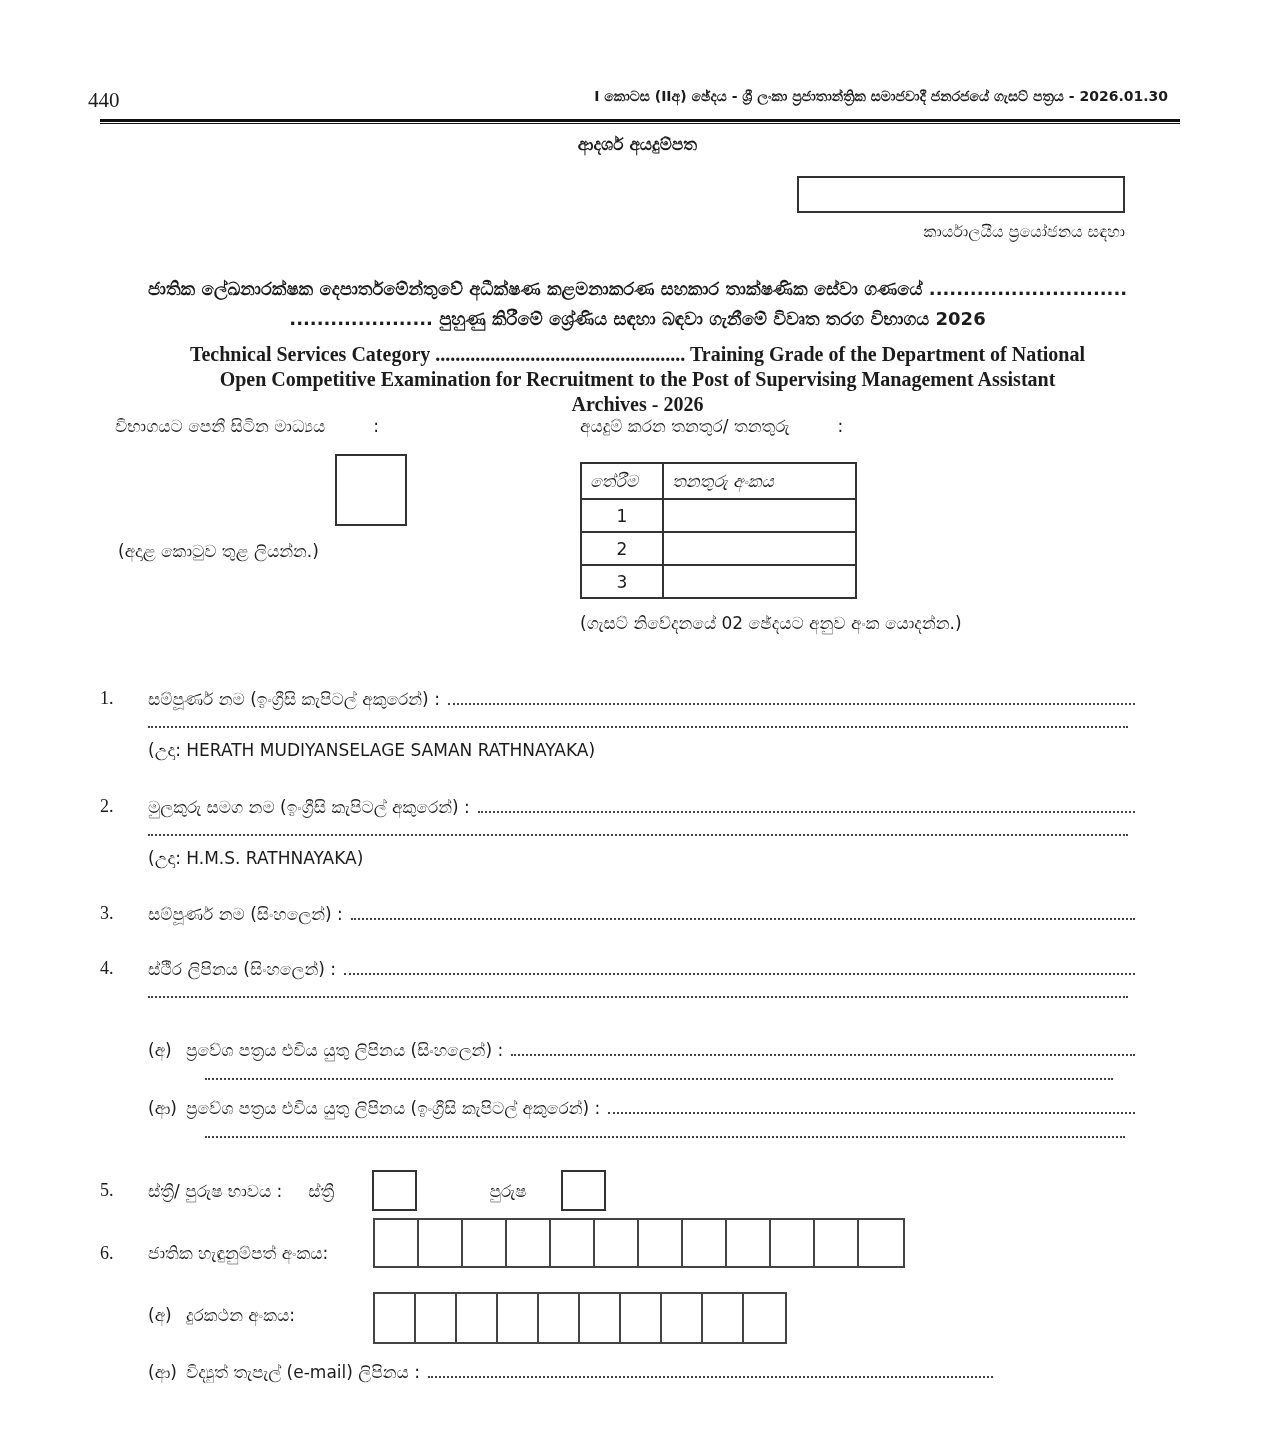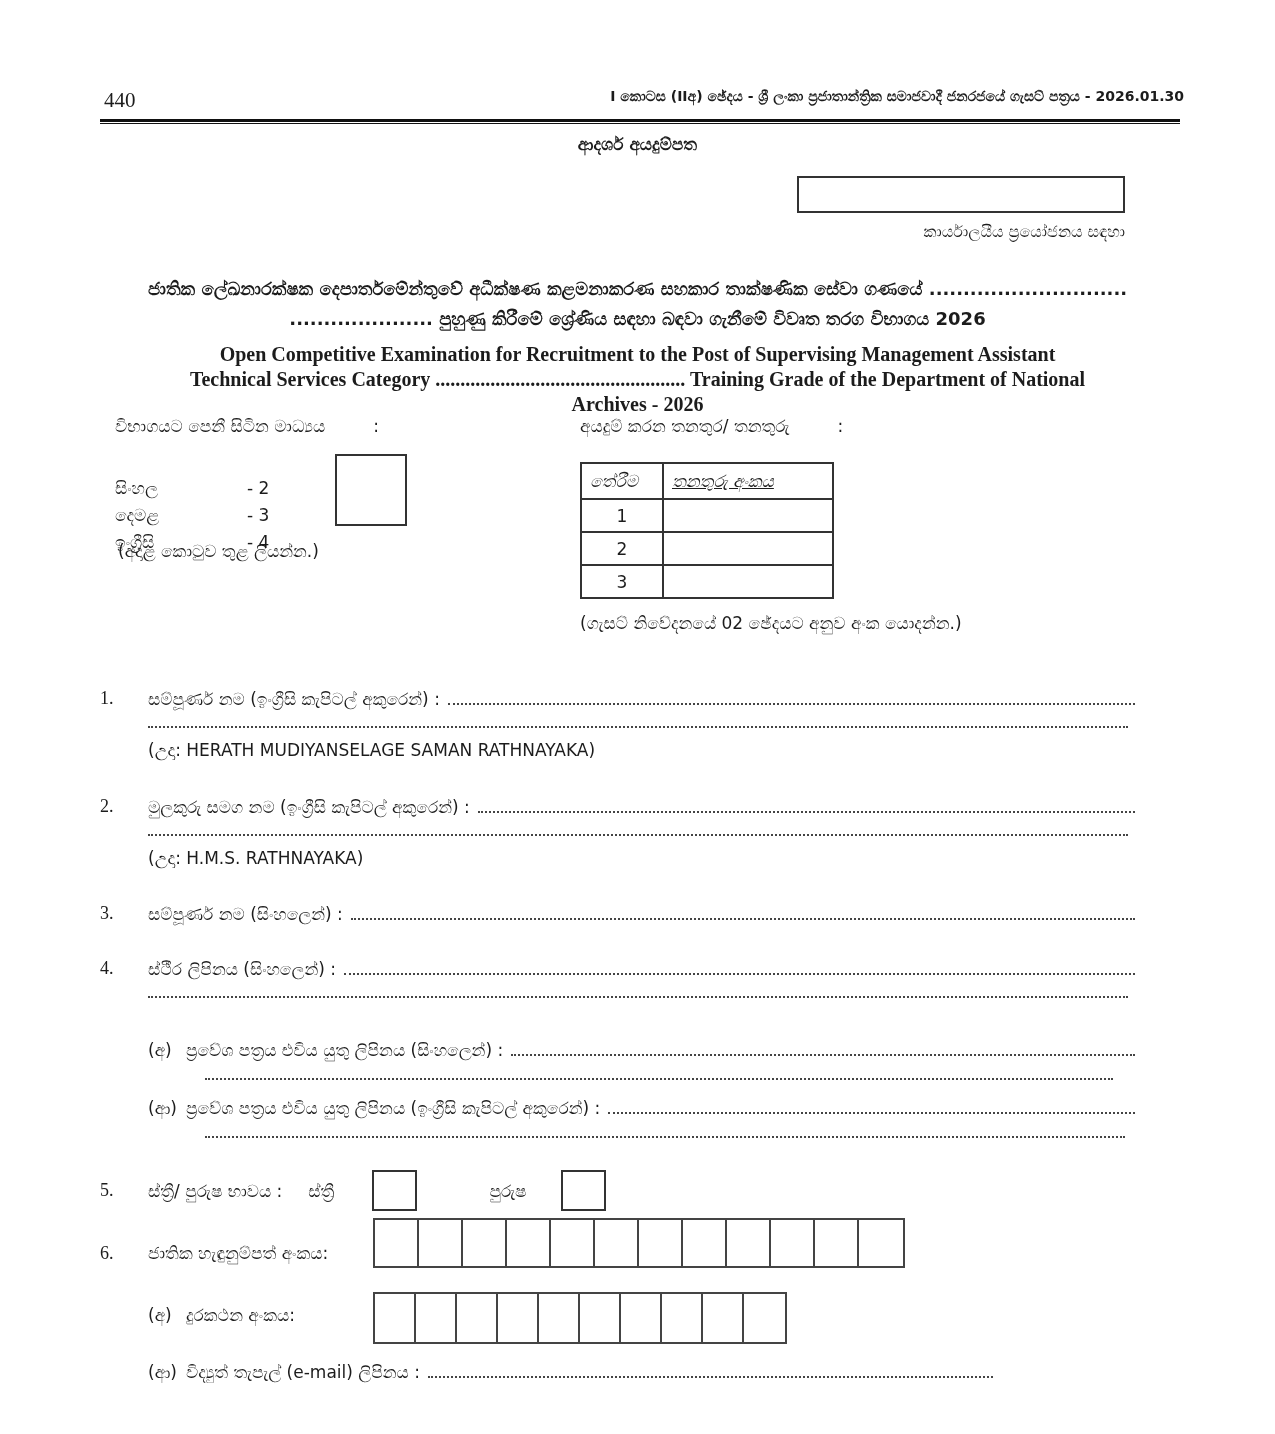--- a/index.html
+++ b/index.html
@@ -6,21 +6,21 @@
   html,body { background:#ffffff; }
   body {
     width:1275px; height:1434px; position:relative;
     font-family:"DejaVu Sans","Liberation Sans",sans-serif;
     color:#1c1c1c; overflow:hidden;
   }
   .abs { position:absolute; }
   .serif { font-family:"Liberation Serif","DejaVu Serif",serif; }
 
   
-  .header-row { top:88px; left:104px; width:1080px; height:28px; }
+  .header-row { top:88px; left:88px; width:1080px; height:28px; }
   .page-no { position:absolute; left:0; top:0; font-size:21px; }
   .header-title { width:100%; text-align:right; font-size:14px; font-weight:bold; }
   .double-rule { top:119px; left:100px; width:1080px; height:5px;
     border-top:3px solid #111; border-bottom:1px solid #111; }
 
   .form-heading { top:134px; left:0; width:1275px; text-align:center; font-size:17px; font-weight:bold; }
 
   .office-box { top:176px; left:797px; width:328px; height:37px; border:2px solid #333; background:#fff; }
   .office-label { top:222px; left:797px; width:328px; text-align:right; font-size:16px; }
 
@@ -37,21 +37,21 @@
   .medium-note { position:absolute; left:3px; top:125px; white-space:nowrap; }
   .opts { margin-top:38px; }
 
   
   .posts-block { top:416px; left:580px; width:480px; font-size:17px; }
   .posts-table { border-collapse:collapse; margin-top:26px; }
   .posts-table th, .posts-table td { border:2px solid #333; font-weight:normal; font-size:17px; }
   .posts-table th { font-style:italic; text-align:left; padding:5px 8px; height:36px; }
   .posts-table td { height:33px; text-align:center; }
   .col-choice { width:82px; }
-  .col-postno { width:170px;text-decoration:underline; }
+  .col-postno { width:193px; }
   .posts-note { margin-top:14px; white-space:nowrap; }
 
   
   .item-row { position:absolute; left:100px; width:1035px; display:flex; align-items:flex-end; font-size:17px; }
   .item-no { width:48px; flex:none; font-size:18px; font-family:"Liberation Serif","DejaVu Serif",serif; }
   .item-label { white-space:nowrap; }
   .dots { flex:1; border-bottom:2px dotted #444; margin:0 0 4px 8px; min-width:40px; }
   .dotline-full { position:absolute; left:148px; width:980px; border-bottom:2px dotted #444; }
   .example { position:absolute; left:148px; font-size:17px; }
   .sub-no { width:38px; flex:none; }
@@ -76,43 +76,29 @@
 <div class="abs form-heading">ආදර්ශ අයදුම්පත</div>
 
 <div class="abs office-box"></div>
 <div class="abs office-label">කාර්යාලයීය ප්‍රයෝජනය සඳහා</div>
 
 <div class="abs sin-title">
   <div>ජාතික ලේඛනාරක්ෂක දෙපාර්තමේන්තුවේ අධීක්ෂණ කළමනාකරණ සහකාර තාක්ෂණික සේවා ගණයේ .............................</div>
   <div>..................... පුහුණු කිරීමේ ශ්‍රේණිය සඳහා බඳවා ගැනීමේ විවෘත තරග විභාගය  2026</div>
 </div>
 <div class="abs eng-title serif">
+  <div>Technical Services Category .................................................. Training Grade of the Department of National</div>
   <div>Open Competitive Examination for Recruitment to the Post of Supervising Management Assistant</div>
-  <div>Technical Services Category .................................................. Training Grade of the Department of National</div>
   <div>Archives - 2026</div>
 </div>
 
 <div class="abs medium-block">
   <div class="label-row">
     <span>විභාගයට පෙනී සිටින මාධ්‍යය</span>
     <span class="colon-gap">:</span>
-  </div>
-  <div class="opts">
-    <div class="opt-row">
-      <span class="opt-name">සිංහල</span>
-      <span>- 2</span>
-    </div>
-    <div class="opt-row">
-      <span class="opt-name">දෙමළ</span>
-      <span>- 3</span>
-    </div>
-    <div class="opt-row">
-      <span class="opt-name">ඉංග්‍රීසි</span>
-      <span>- 4</span>
-    </div>
   </div>
   <div class="medium-box"></div>
   <div class="medium-note">(අදාළ කොටුව තුළ ලියන්න.)</div>
 </div>
 
 <div class="abs posts-block">
   <div class="label-row">
     <span>අයදුම් කරන තනතුර/ තනතුරු</span>
     <span class="colon-gap">:</span>
   </div>

